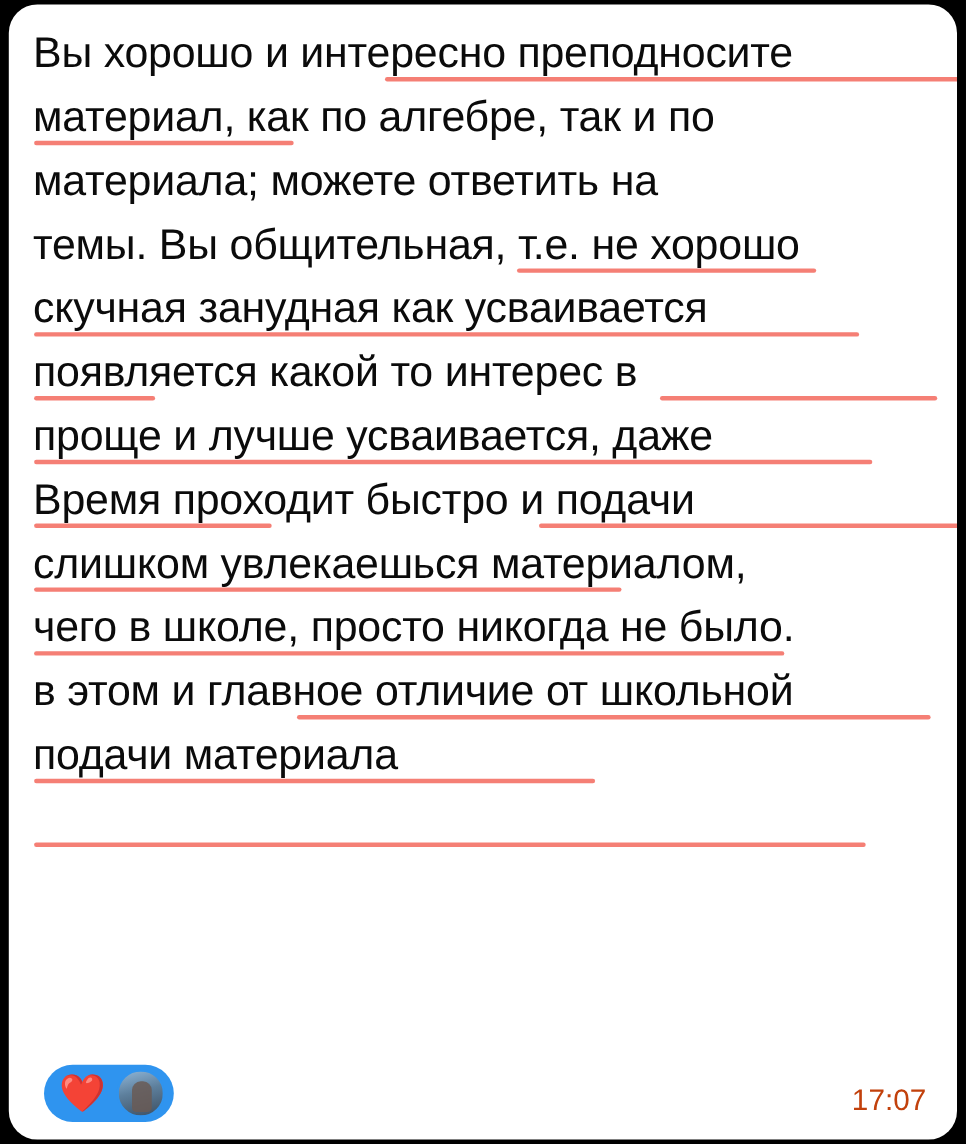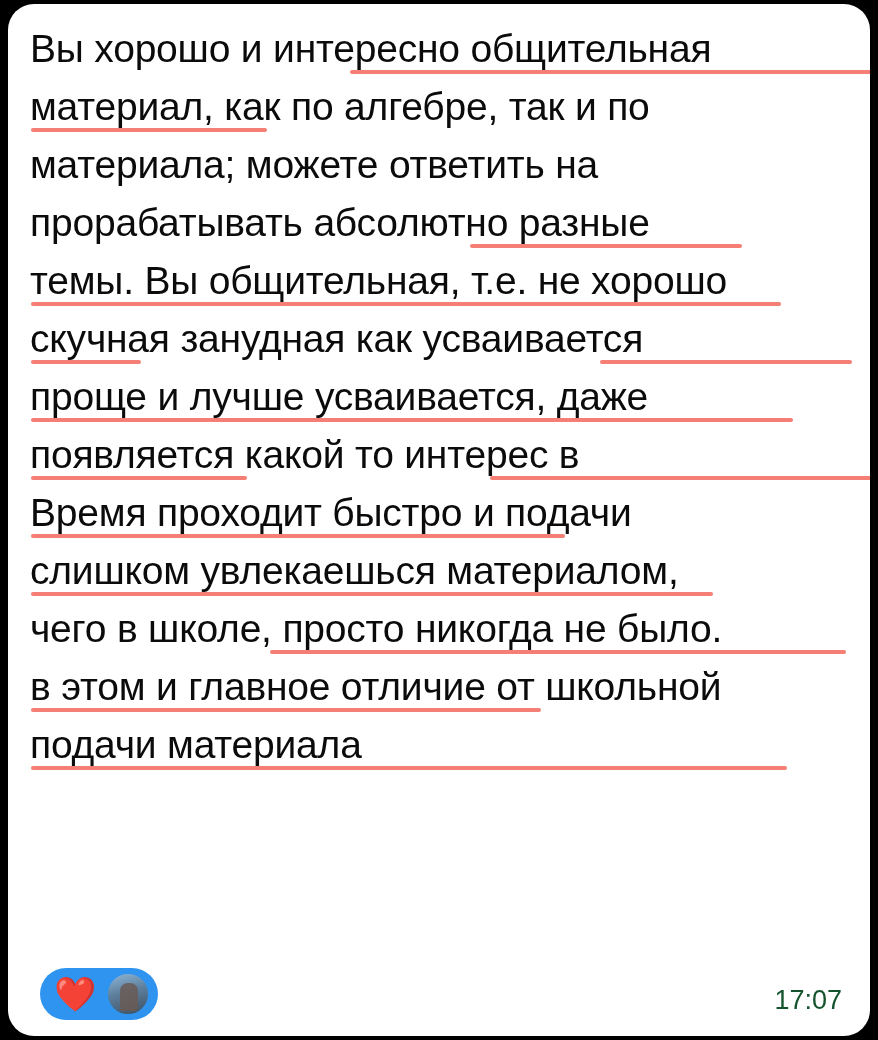--- a/index.html
+++ b/index.html
@@ -110,39 +110,38 @@
     background: #6a5b55;
     border-radius: 8px 8px 4px 4px;
     opacity: 0.85;
   }
 
   .timestamp {
     position: absolute;
     right: 6px;
     bottom: 6px;
     font-size: 27px;
-    color: #14532d;
+    color: #c2410c;
   }
 </style>
 </head>
 <body>
 
 <div class="screen">
 
   <div class="bubble">
 
     <div class="msg-text">
-      <span class="ln">Вы хорошо и интересно общительная</span>
+      <span class="ln">Вы хорошо и интересно преподносите</span>
       <span class="ln">материал, как по алгебре, так и по</span>
       <span class="ln">материала; можете ответить на</span>
-      <span class="ln">прорабатывать абсолютно разные</span>
       <span class="ln">темы. Вы общительная, т.е. не хорошо</span>
       <span class="ln">скучная занудная как усваивается</span>
+      <span class="ln">появляется какой то интерес в</span>
       <span class="ln">проще и лучше усваивается, даже</span>
-      <span class="ln">появляется какой то интерес в</span>
       <span class="ln">Время проходит быстро и подачи</span>
       <span class="ln">слишком увлекаешься материалом,</span>
       <span class="ln">чего в школе, просто никогда не было.</span>
       <span class="ln">в этом и главное отличие от школьной</span>
       <span class="ln">подачи материала</span>
     </div>
 
     <div id="underline-layer">
         <div class="ul" style="left: 342px; top: 66px; width: 522px; background: rgb(244, 120, 110);"></div>
         <div class="ul" style="left: 23px; top: 124px; width: 236px; background: rgb(244, 120, 110);"></div>

